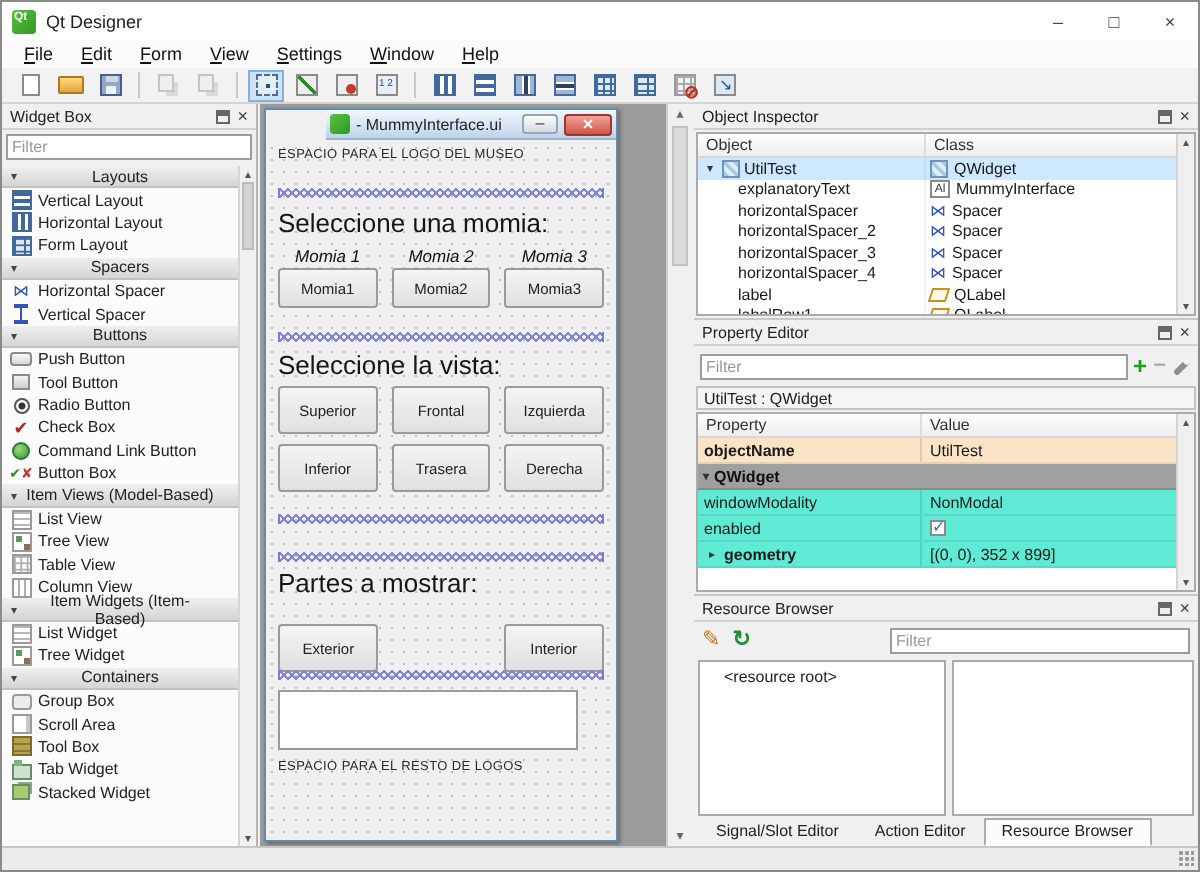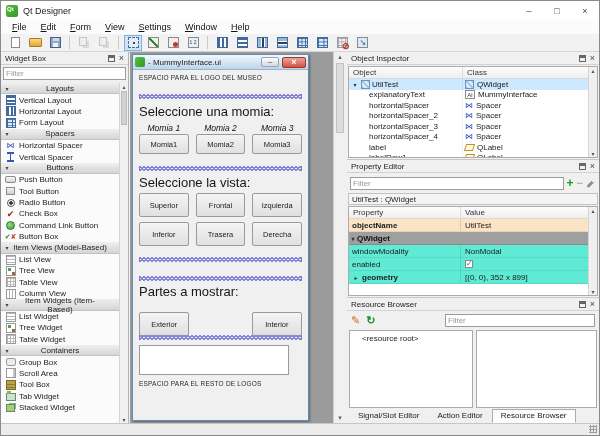--- a/index.html
+++ b/index.html
@@ -95,21 +95,21 @@
   .w-tab::before{content:"";position:absolute;top:-3px;left:0;width:4px;height:3px;background:#7ab87a;}
   .w-stacked{width:9px;height:8px;border:1px solid #6a8a6a;background:#a8cc70;box-shadow:2px -2px 0 -1px #88aa88;}
 
   
   .mdi{position:absolute;left:129px;top:51px;width:216px;bottom:12px;background:#9b9b9b;overflow:hidden;}
   .mdi-sb{position:absolute;right:0;top:0;bottom:0;width:13px;background:#f0f0f0;border-left:1px solid #cfcfcf;font-size:7px;color:#666;}
   .mdi-sb .up{position:absolute;top:1px;left:0;right:0;text-align:center;}
   .mdi-sb .dn{position:absolute;bottom:1px;left:0;right:0;text-align:center;}
   .mdi-sb .th{position:absolute;top:11px;left:2px;right:2px;height:70px;background:#dcdcdc;border:1px solid #c2c2c2;}
   .form-win{position:absolute;left:2px;top:2px;width:177px;height:367px;border:1px solid #5f8cb0;background:#f0f0f0;box-shadow:1px 1px 2px rgba(0,0,0,.35);}
-  .form-tb{height:15px;background:linear-gradient(#f3f8fd,#bed4ea);display:flex;align-items:center;gap:3px;padding:0 2px;border-bottom:1px solid #9ab4cc;}
+  .form-tb{height:15px;background:linear-gradient(#f3f8fd,#bed4ea);display:flex;align-items:center;gap:3px;padding:0 2px;border-bottom:1px solid #9ab4cc;margin-left:30px;}
   .fw-icon{width:10px;height:10px;background:linear-gradient(135deg,#5bbf3e,#2f9a28);border-radius:2px;}
   .fw-title{flex:1;font-size:8px;color:#222;white-space:nowrap;overflow:hidden;}
   .fw-min{width:18px;height:10px;background:linear-gradient(#fdfdfd,#d4dae0);border:1px solid #93a5b6;border-radius:2px;display:flex;align-items:center;justify-content:center;font-size:8px;color:#333;line-height:4px;}
   .fw-close{width:24px;height:11px;background:linear-gradient(#f0a296,#cf5448);border:1px solid #9c372c;border-radius:2px;display:flex;align-items:center;justify-content:center;color:#fff;font-size:9px;font-weight:bold;line-height:9px;}
   .form-body{position:absolute;left:0;top:16px;right:0;bottom:0;background-color:#f0f0f0;background-image:radial-gradient(#bdbdbd .6px,transparent .7px);background-size:6px 6px;}
   .fb-el{position:absolute;left:6px;right:6px;}
   .tiny-label{font-size:6.5px;color:#2a2a2a;letter-spacing:.2px;}
   .spacer{height:5px;border-left:1px solid #7b7bd6;border-right:1px solid #7b7bd6;background-image:linear-gradient(45deg,transparent 42%,#8585d8 42%,#8585d8 58%,transparent 58%),linear-gradient(-45deg,transparent 42%,#8585d8 42%,#8585d8 58%,transparent 58%);background-size:4px 5px;}
   .fb-h{font-size:13px;color:#161616;}
   .cols3{display:flex;gap:7px;}
@@ -376,26 +376,20 @@
               <span class="w-list"></span>
             </span>
             <span>List Widget</span>
           </div>
         <div class="wb-item">
             <span class="wi">
               <span class="w-tree"></span>
             </span>
             <span>Tree Widget</span>
           </div>
-        <div class="wb-item">
-            <span class="wi">
-              <span class="w-table"></span>
-            </span>
-            <span>Table Widget</span>
-          </div>
         <div class="wb-sec">
             <span class="chev">▾</span>
             <span class="sec-lbl">Containers</span>
           </div>
         <div class="wb-item">
             <span class="wi">
               <span class="w-groupbox"></span>
             </span>
             <span>Group Box</span>
           </div>

